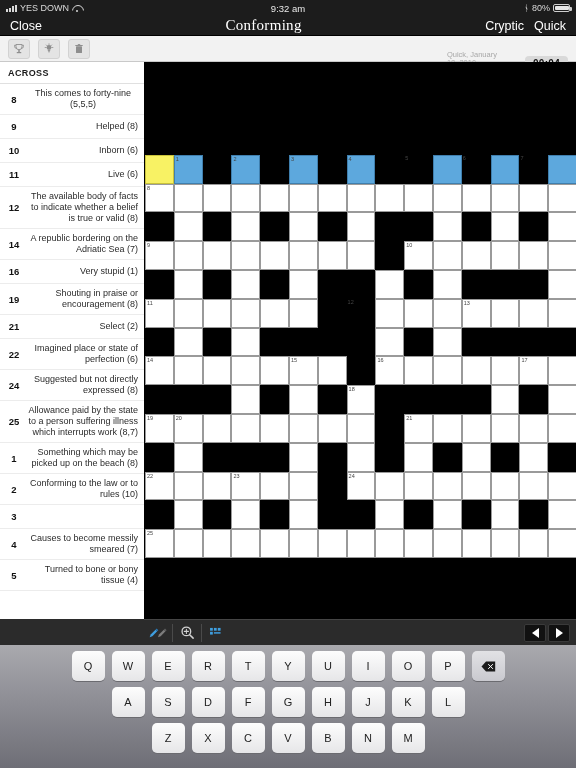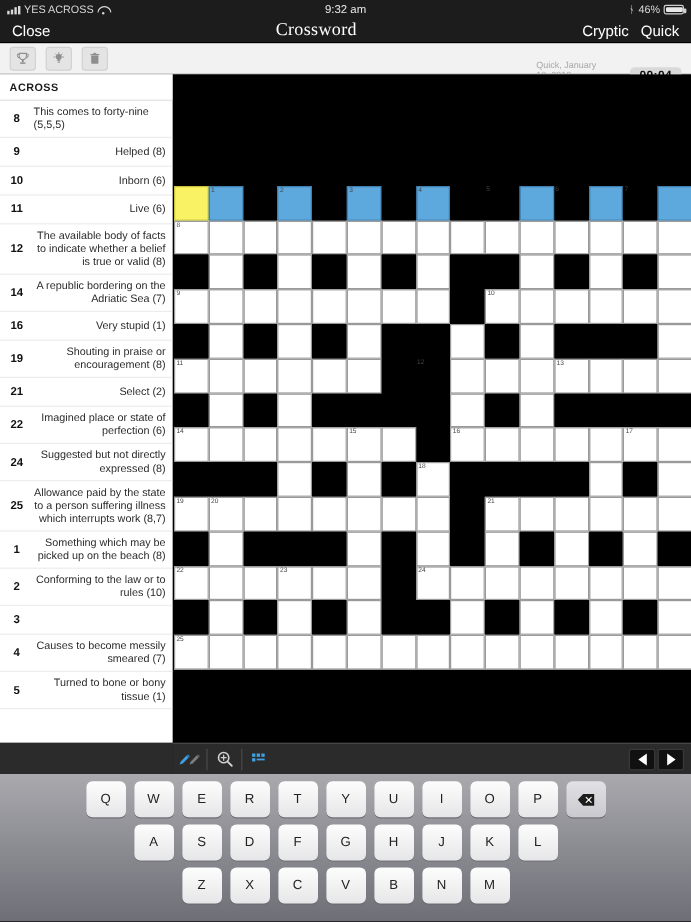--- a/index.html
+++ b/index.html
@@ -83,21 +83,21 @@
   .clue-header {
     font-size: 9px; font-weight: bold; color: #1a1a1a; letter-spacing: .4px;
     padding: 6px 8px 5px 8px; border-bottom: 1px solid #e0e0e0; background: #fff;
   }
   .clue-row {
     display: flex; align-items: center; min-height: 24px;
     border-bottom: 1px solid #ececec; padding: 4px 6px 4px 6px; gap: 6px;
   }
   .clue-num { font-size: 9.5px; font-weight: bold; color: #111; width: 16px; flex: 0 0 16px; text-align: center; }
   .clue-text { font-size: 9px; line-height: 11px; color: #2b2b2b; flex: 1; text-align: right; }
-  .clue-row.across-first .clue-text { text-align: left; }
+  .clue-row.across-first .clue-text { text-align: center; }
 
   
   .gridpane {
     position: absolute; left: 144px; top: 62px; width: 432px; height: 557px;
     background: #000; overflow: hidden;
   }
   .grid { position: absolute; left: 1px; top: 64px; }
   .cell { position: absolute; width: 28.8px; height: 28.8px; }
   .cell.block { background: #000; }
   .cell.open { background: #fff; border: 0.6px solid #9a9a9a; }
@@ -152,36 +152,36 @@
 <div id="app">
 
   <div class="statusbar">
     <div class="sb-left">
       <span class="sig">
           <i></i>
           <i></i>
           <i></i>
           <i></i>
         </span>
-      <span>YES ACROSS</span>
+      <span>YES DOWN</span>
       <span class="wifi"></span>
     </div>
     <div class="sb-center">9:32 am</div>
     <div class="sb-right">
       <span class="bt">ᛀ</span>
-      <span>46%</span>
+      <span>80%</span>
       <span class="batt">
           <i></i>
         </span>
     </div>
   </div>
 
   <div class="navbar">
     <div class="nav-close">Close</div>
-    <div class="nav-title">Crossword</div>
+    <div class="nav-title">Conforming</div>
     <div class="nav-right">
       <span>Cryptic</span>
       <span>Quick</span>
     </div>
   </div>
 
   <div class="toolbar">
     <div class="tool-icons">
       <div class="tbtn">
         <svg width="12" height="12" viewBox="0 0 16 16">
@@ -280,21 +280,21 @@
         </div>
         <div class="clue-row">
           <div class="clue-num">3</div>
         </div>
         <div class="clue-row">
           <div class="clue-num">4</div>
           <div class="clue-text">Causes to become messily smeared (7)</div>
         </div>
         <div class="clue-row">
           <div class="clue-num">5</div>
-          <div class="clue-text">Turned to bone or bony tissue (1)</div>
+          <div class="clue-text">Turned to bone or bony tissue (4)</div>
         </div>
       </div>
   </div>
 
   <div class="gridpane">
     <div class="grid" id="grid">
         <div class="cell block" style="left: 0px; top: 0px;"></div>
         <div class="cell block" style="left: 28.8px; top: 0px;"></div>
         <div class="cell block" style="left: 57.6px; top: 0px;"></div>
         <div class="cell block" style="left: 86.4px; top: 0px;"></div>

